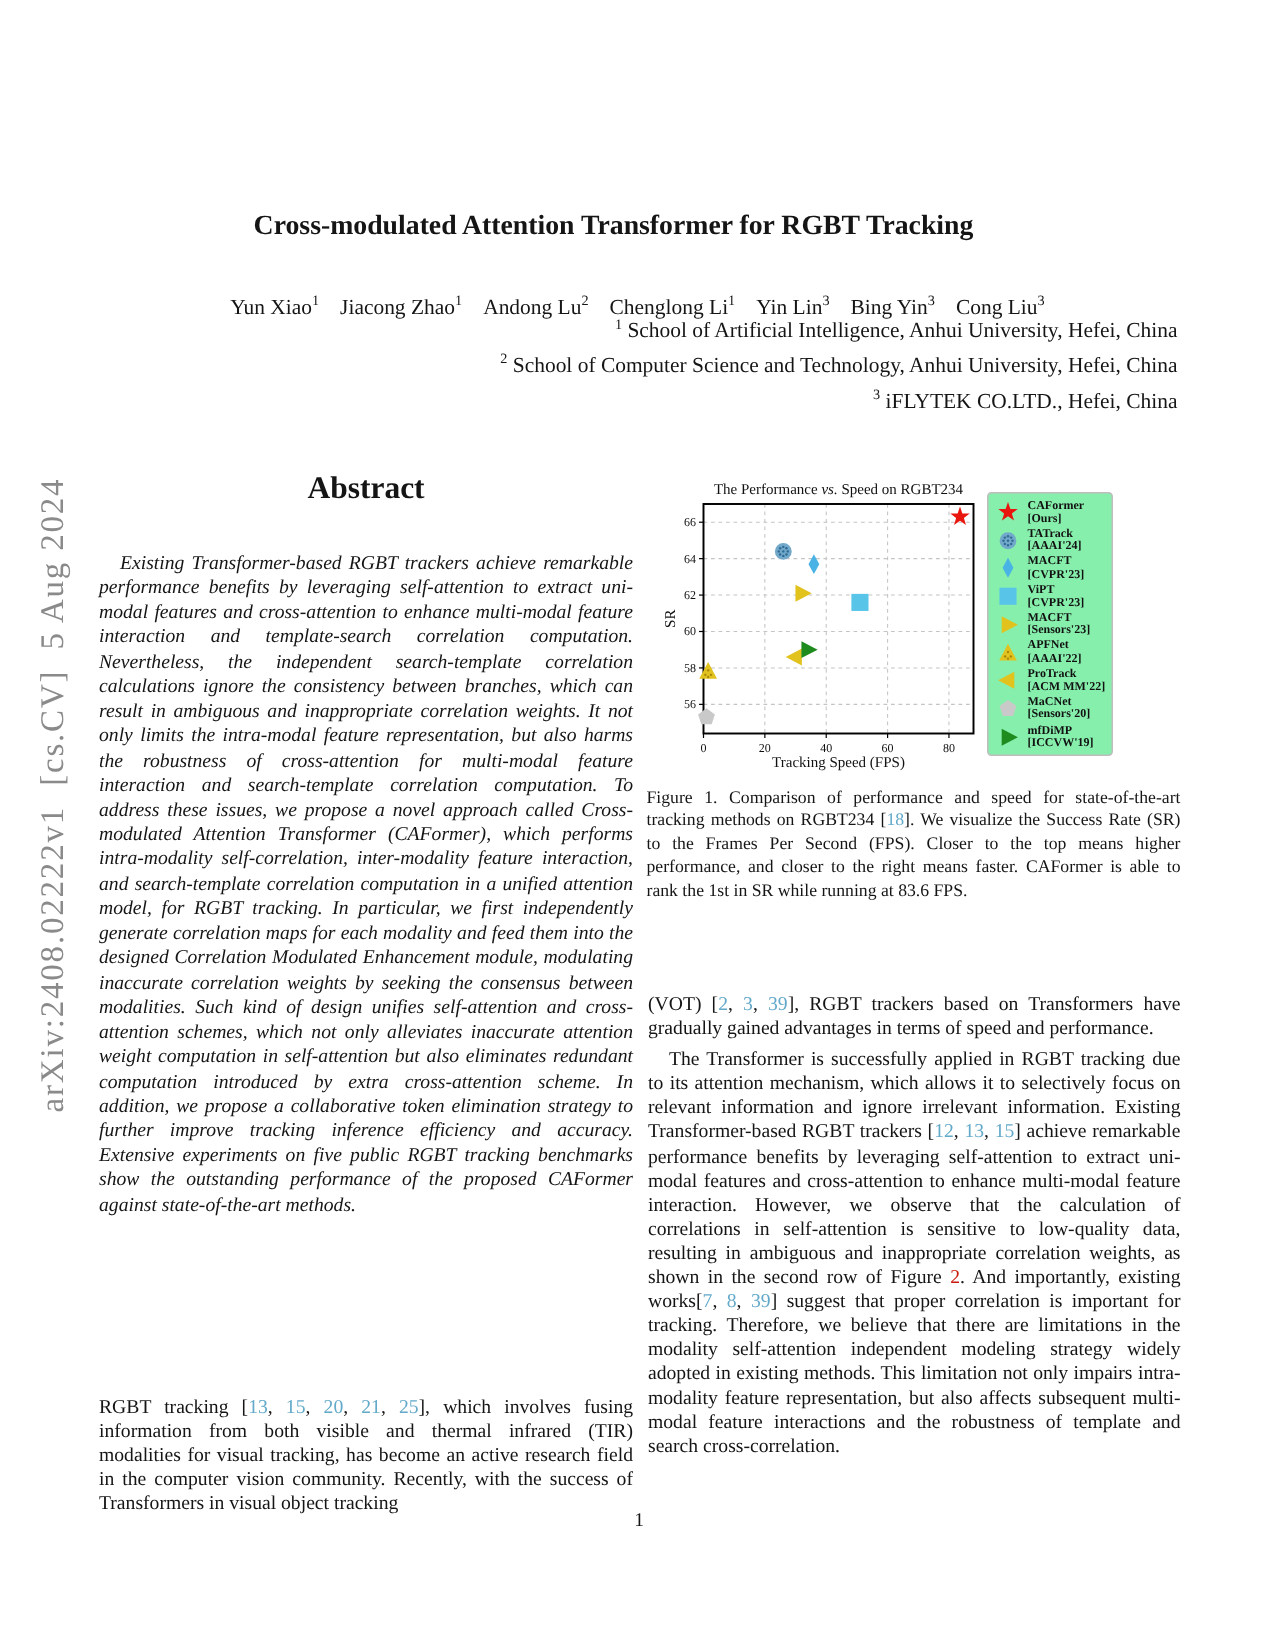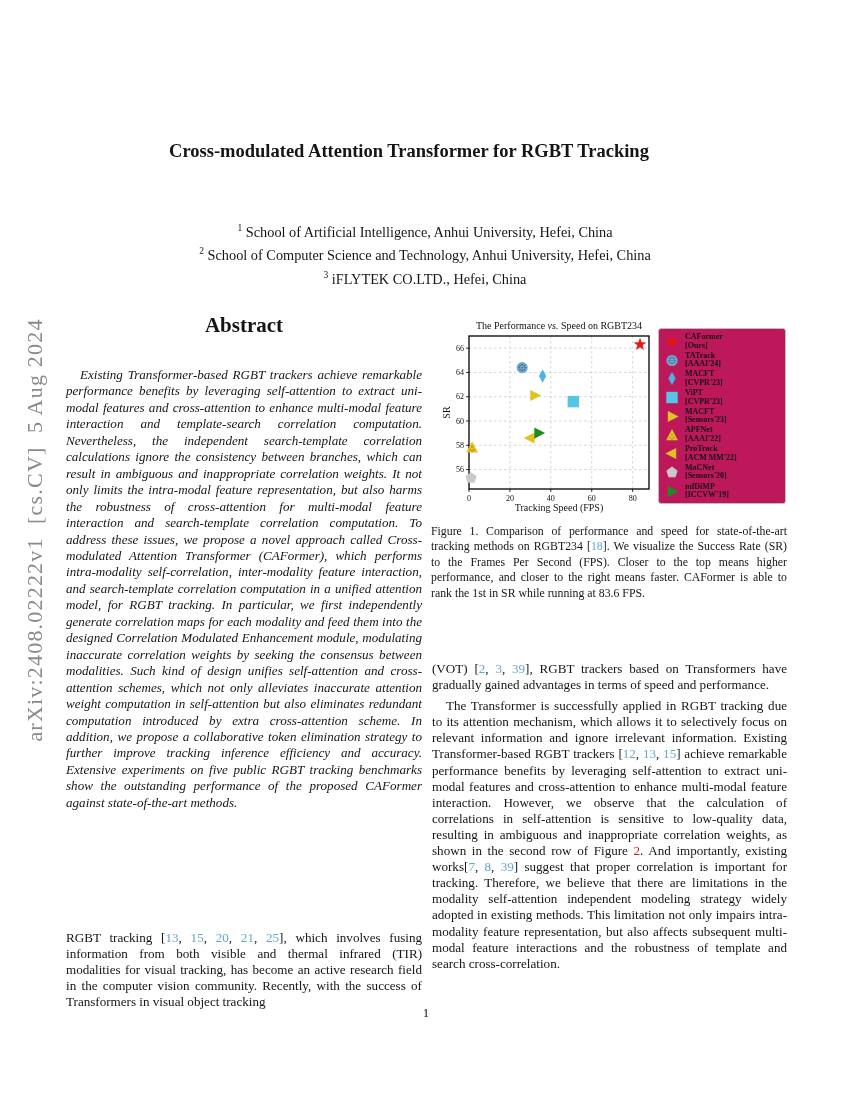--- a/index.html
+++ b/index.html
@@ -7,52 +7,53 @@
         font-family:"Liberation Serif","DejaVu Serif",serif;color:#151515;}
   .abs{position:absolute;}
   
   .watermark{position:absolute;left:35px;top:530px;transform:translate(-50%,-50%) rotate(-90deg);
              white-space:pre;font-size:22px;letter-spacing:1.2px;color:var(--watermark,#8a8a8a);}
   
   .title-block{left:49px;top:141px;width:720px;text-align:center;font-size:18.5px;font-weight:bold;}
   .authors-line{left:65px;top:196px;width:720px;text-align:center;font-size:14.3px;}
   .author{margin:0 7px;white-space:nowrap;}
   .author sup, .affil-line sup{font-size:9.5px;}
-  .affiliations{left:65px;top:219px;width:720px;text-align:center;font-size:14.3px;line-height:19.6px;}
+  .affiliations{left:65px;top:208px;width:720px;text-align:right;font-size:14.3px;line-height:19.6px;}
   
   .col{width:356px;text-align:justify;margin-top:24px;}
   .abs-head{left:66px;top:313px;width:356px;text-align:center;font-weight:bold;font-size:21px;}
   .abs-body{left:66px;top:343px;font-style:italic;font-size:13.1px;line-height:16.45px;}
   .abs-body .para{text-indent:14px;}
   .intro-head{left:66px;top:876px;width:356px;font-weight:bold;font-size:15.7px;}
   .intro-body{left:66px;top:906px;font-size:13.1px;line-height:16.1px;}
   .rbody{left:432px;top:637px;width:355px;font-size:13.1px;line-height:16.1px;}
   .rbody .p2{text-indent:14px;margin-top:5px;}
   .caption{left:431px;top:524px;width:356px;font-size:11.8px;line-height:15.4px;text-align:justify;}
   .seg-cite{color:var(--cite,#63a9c9);}
   .seg-figref{color:var(--figref,#cb1a10);}
   .page-num{left:66px;top:1005px;width:720px;text-align:center;font-size:13px;}
   
   .figure{left:432px;top:318px;width:355px;height:205px;}
   .chart-svg{position:absolute;left:10px;top:0;}
-  .chart-legend{position:absolute;left:226px;top:10px;width:128px;box-sizing:border-box;
-                border:1px solid #bdbdbd;border-radius:3px;background:#be185d;padding:4px 4px 2px 5px;}
+  .chart-legend{position:absolute;left:226px;top:10px;width:84px;box-sizing:border-box;
+                border:1px solid #bdbdbd;border-radius:3px;background:#86efac;padding:4px 4px 2px 5px;}
   .legend-item{display:flex;align-items:center;gap:5px;margin-bottom:1.5px;}
   .legend-text{font-size:8px;font-weight:bold;line-height:8.6px;color:#111;}
   svg text{font-family:"Liberation Serif","DejaVu Serif",serif;}
 </style>
 </head>
 <body>
 
 <div class="page">
 
   <div class="watermark">arXiv:2408.02222v1  [cs.CV]  5 Aug 2024</div>
 
   <div class="abs title-block">Cross-modulated Attention Transformer for RGBT Tracking</div>
 
+  <div class="abs authors-line"><span class="author">Yun Xiao<sup>1</sup></span><span class="author">Jiacong Zhao<sup>1</sup></span><span class="author">Andong Lu<sup>2</sup></span><span class="author">Chenglong Li<sup>1</sup></span><span class="author">Yin Lin<sup>3</sup></span><span class="author">Bing Yin<sup>3</sup></span><span class="author">Cong Liu<sup>3</sup></span></div>
 
   <div class="abs affiliations">
       <div class="affil-line"><sup>1</sup> School of Artificial Intelligence, Anhui University, Hefei, China</div>
       <div class="affil-line"><sup>2</sup> School of Computer Science and Technology, Anhui University, Hefei, China</div>
       <div class="affil-line"><sup>3</sup> iFLYTEK CO.LTD., Hefei, China</div>
     </div>
 
   <div class="abs abs-head">Abstract</div>
 
   <div class="abs col abs-body">

